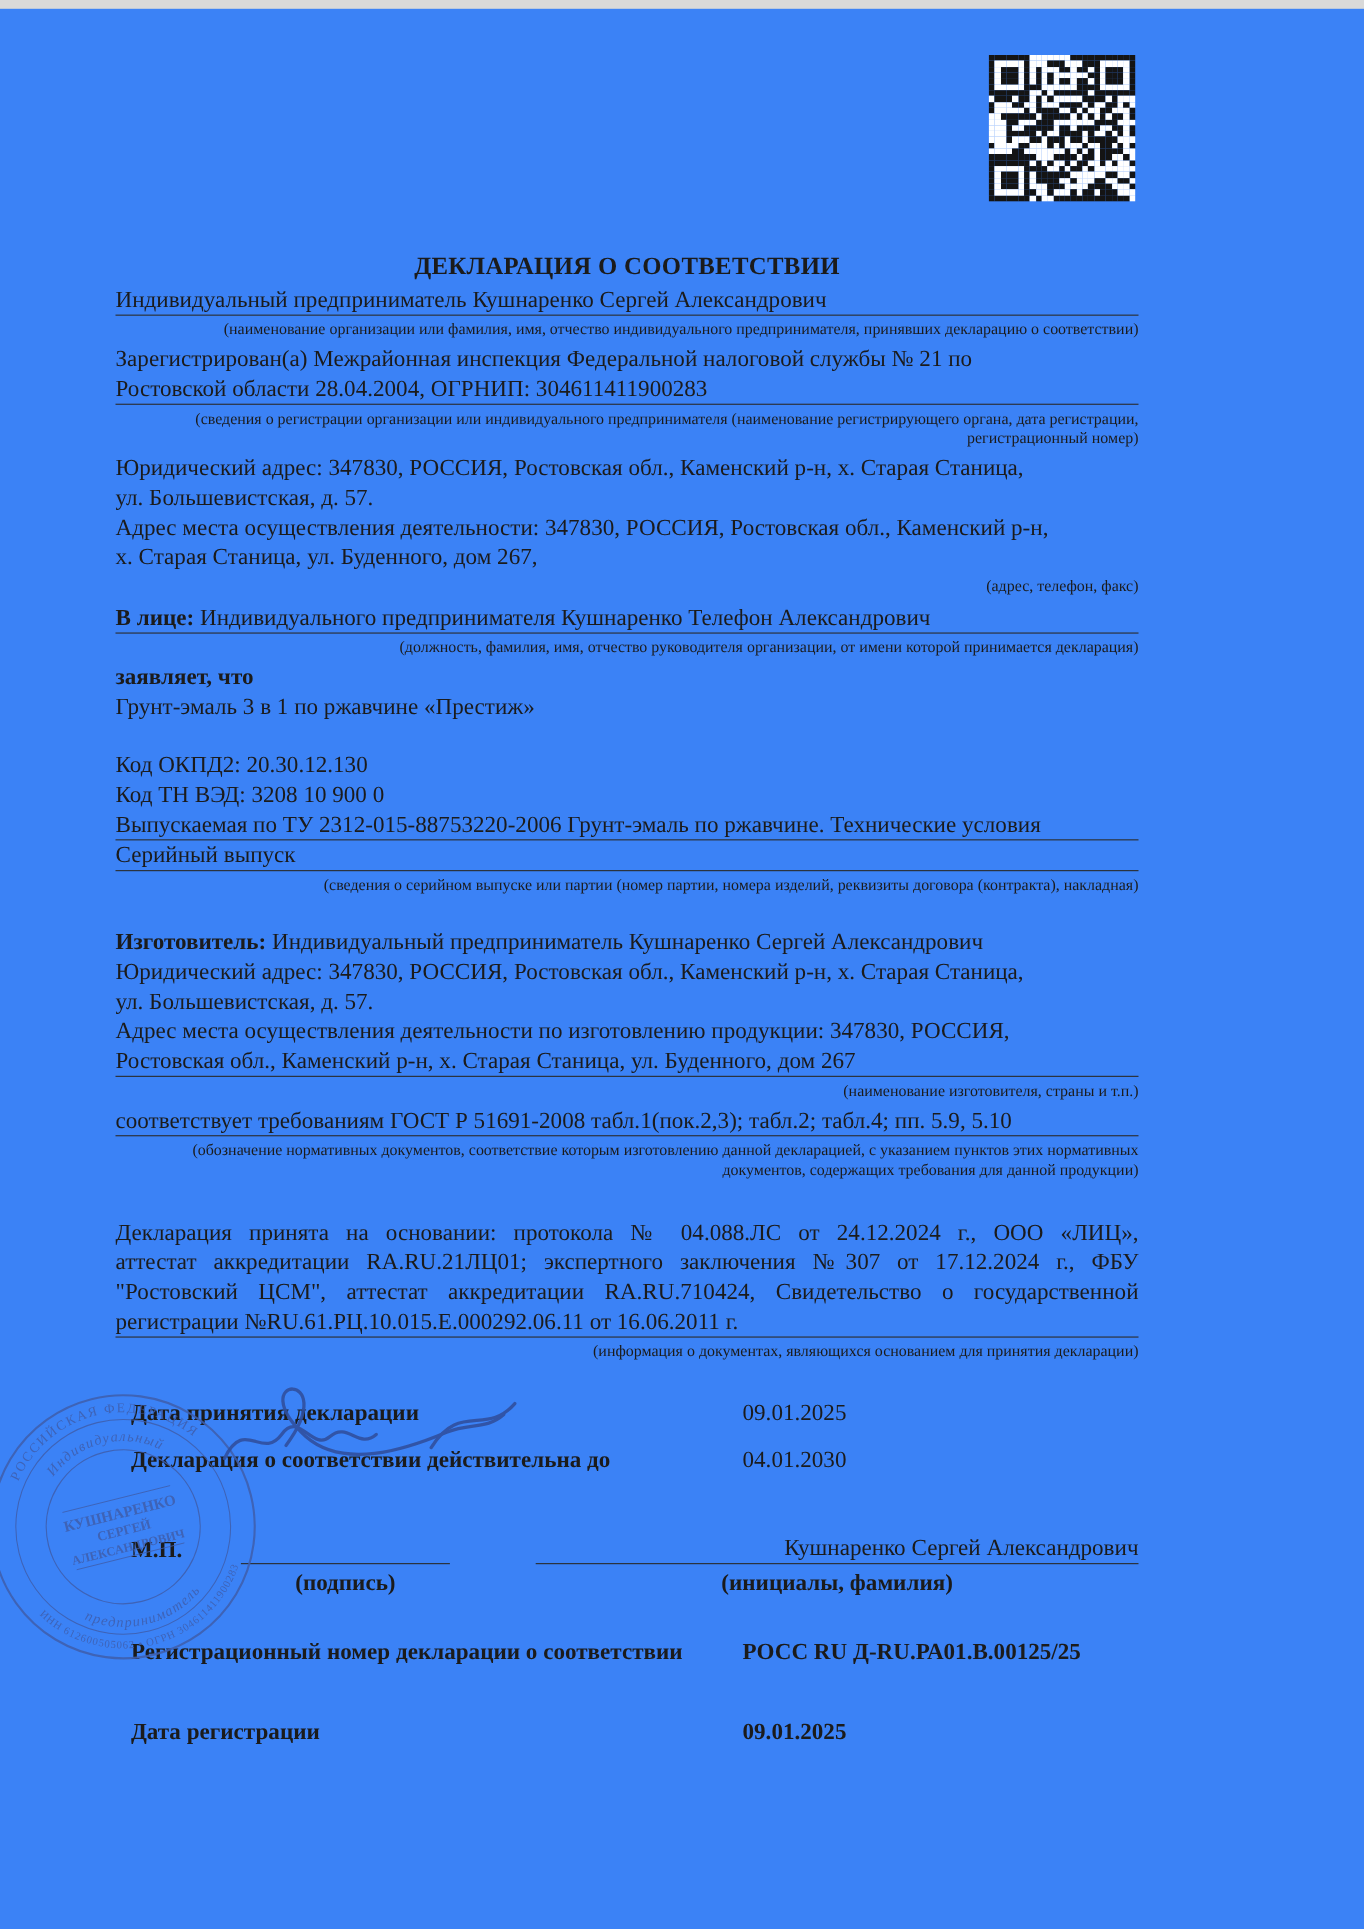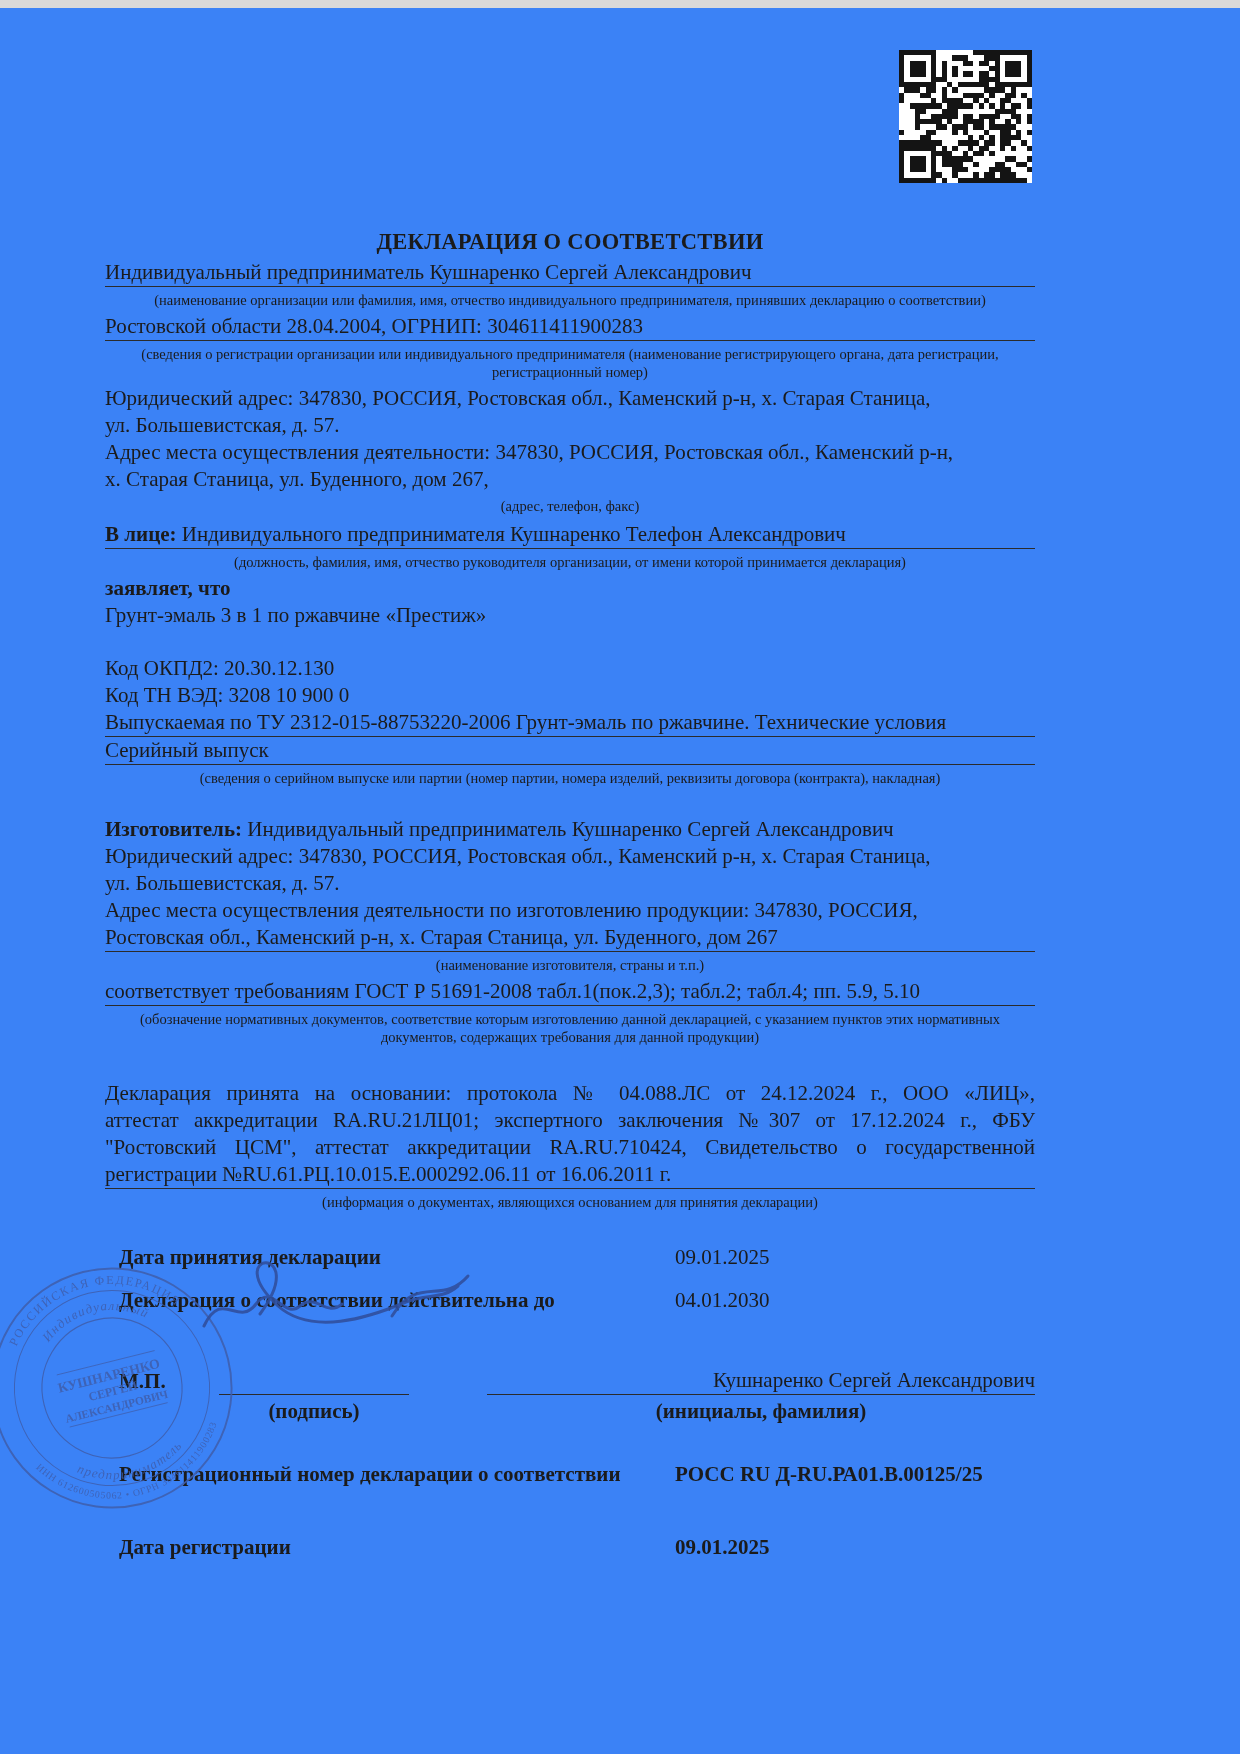--- a/index.html
+++ b/index.html
@@ -2,21 +2,21 @@
 <html><head>
 <meta charset="utf-8">
 <style>
   html,body{margin:0;padding:0;background:#d9d9d9;}
   .page{position:relative;width:1240px;height:1754px;background:#3b82f6;overflow:hidden;
         font-family:"Liberation Serif","DejaVu Serif",serif;color:#1b1b1b;margin:8px auto;}
   .content{position:absolute;left:105px;top:220px;width:930px;font-size:21px;line-height:27px;}
   .title{text-align:center;font-weight:bold;font-size:22.5px;margin:0 0 4px 0;letter-spacing:.3px;}
   .ln{white-space:nowrap;overflow:visible;}
   .u{border-bottom:1.6px solid #2b2b2b;}
-  .cap{font-size:14.5px;line-height:18.5px;text-align:center;margin:4px 0 3px;}
+  .cap{font-size:14.5px;line-height:18.5px;text-align:right;margin:4px 0 3px;}
   .b{font-weight:bold;}
   .gap26{height:26px;} .gap16{height:16px;} .gap30{height:30px;} .gap36{height:36px;} .gap46{height:46px;}
   .jl{text-align:justify;text-align-last:justify;}
   .email{text-decoration:underline;}
   .kv{display:flex;align-items:center;padding-left:14px;}
   .kv .k{flex:0 0 556px;font-weight:bold;}
   .qr{position:absolute;left:899px;top:42px;width:133px;height:133px;display:grid;
       grid-template-columns:repeat(25,1fr);grid-template-rows:repeat(25,1fr);}
   .qr i{background:#fff;} .qr i.on{background:#141414;}
   .sig{display:grid;grid-template-columns:100px 190px 78px 1fr;margin-top:34px;padding-left:14px;}
@@ -660,20 +660,21 @@
       <i></i>
     </div>
 
   <div class="content">
 
     <div class="title">ДЕКЛАРАЦИЯ О СООТВЕТСТВИИ</div>
 
     <div class="ln u">Индивидуальный предприниматель Кушнаренко Сергей Александрович</div>
     <div class="cap">(наименование организации или фамилия, имя, отчество индивидуального предпринимателя, принявших декларацию о соответствии)</div>
 
+    <div class="ln">Зарегистрирован(а) Межрайонная инспекция Федеральной налоговой службы № 21 по</div>
     <div class="ln u">Ростовской области 28.04.2004, ОГРНИП: 304611411900283</div>
     <div class="cap">(сведения о регистрации организации или индивидуального предпринимателя (наименование регистрирующего органа, дата регистрации, регистрационный номер)</div>
 
     <div class="ln">Юридический адрес: 347830, РОССИЯ, Ростовская обл., Каменский р-н, х. Старая Станица,</div>
     <div class="ln">ул. Большевистская, д. 57.</div>
     <div class="ln">Адрес места осуществления деятельности: 347830, РОССИЯ, Ростовская обл., Каменский р-н,</div>
     <div class="ln">х. Старая Станица, ул. Буденного, дом 267,</div>
     <div class="cap">(адрес, телефон, факс)</div>
 
     <div class="ln u" style="margin-top:6px;"><span class="b">В лице:</span><span> Индивидуального предпринимателя Кушнаренко Телефон Александрович</span></div>

